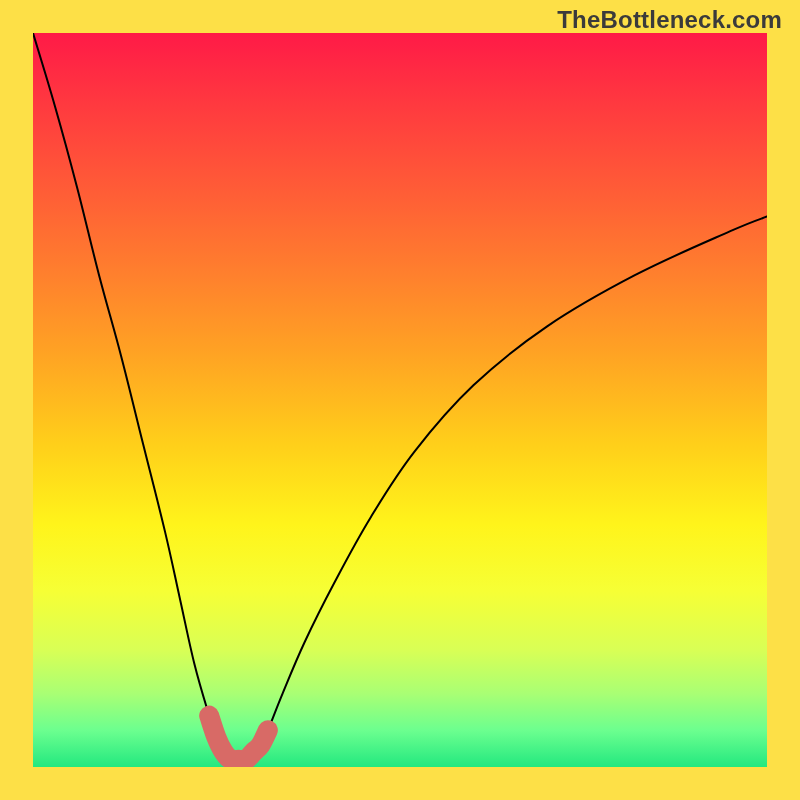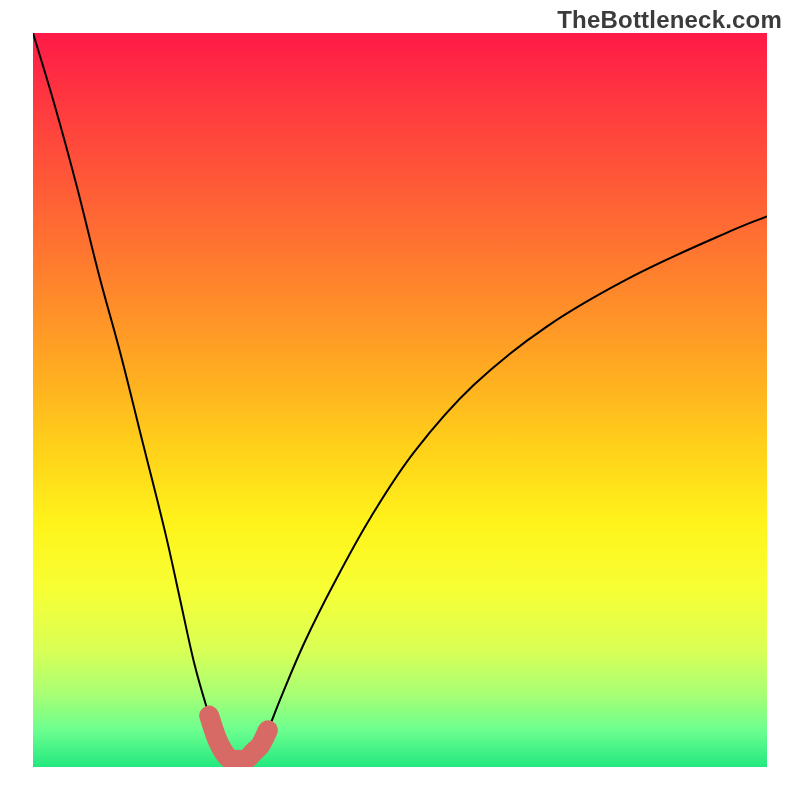--- a/index.html
+++ b/index.html
@@ -8,21 +8,21 @@
     width: 800px;
     height: 800px;
     background: #000;
     overflow: hidden;
     font-family: Arial, Helvetica, sans-serif;
   }
   .stage {
     position: relative;
     width: 800px;
     height: 800px;
-    background: #ffffff;
+    background: #fde047;
   }
   .plot-area {
     position: absolute;
     left: 33px;
     top: 33px;
     width: 734px;
     height: 734px;
     overflow: hidden;
   }
   .gradient-bg {

